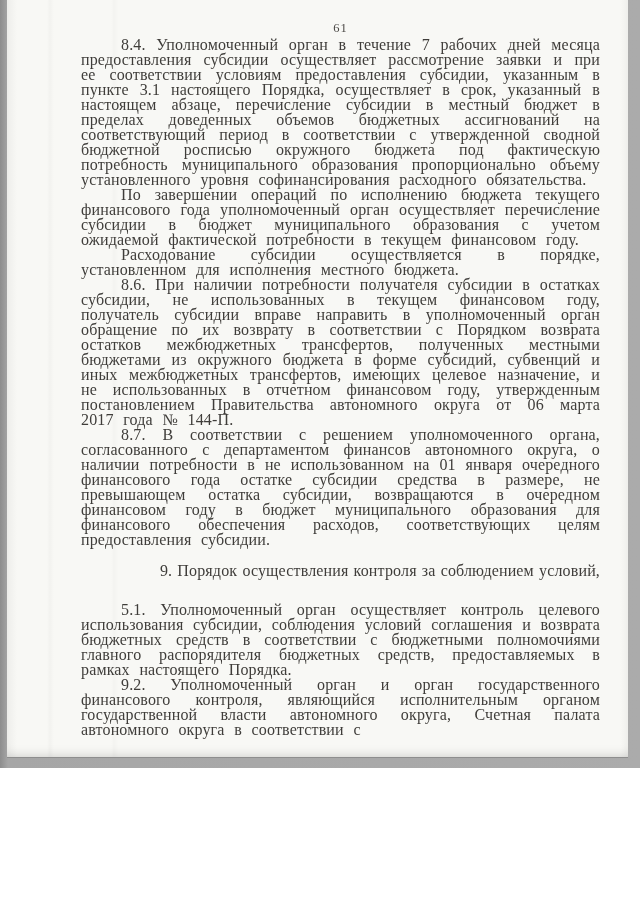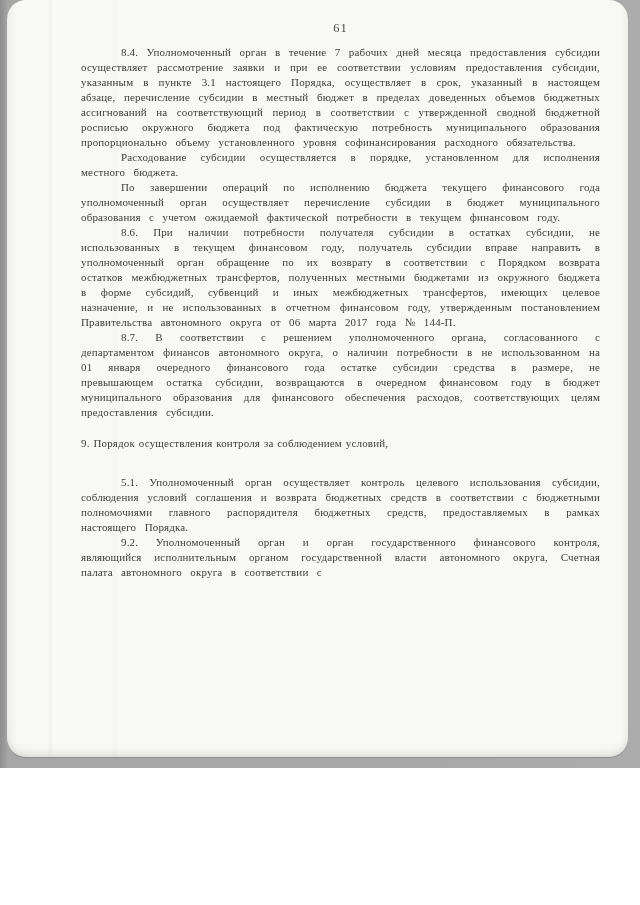--- a/index.html
+++ b/index.html
@@ -29,70 +29,69 @@
     left: 7px; top: 0;
     width: 621px;
     height: 757px;
     background:
       linear-gradient(90deg, rgba(0,0,0,0.045) 0px, rgba(0,0,0,0) 10px),
       linear-gradient(270deg, rgba(0,0,0,0.035) 0px, rgba(0,0,0,0) 8px),
       linear-gradient(90deg, rgba(255,255,255,0) 40px, rgba(0,0,0,0.022) 43px, rgba(255,255,255,0) 47px),
       linear-gradient(90deg, rgba(255,255,255,0) 104px, rgba(0,0,0,0.018) 107px, rgba(255,255,255,0) 112px),
       #f8f8f5;
     box-shadow: 0 1px 0 #8e8e8e, inset 0 -10px 14px -12px rgba(0,0,0,0.25);
-    border-radius: 19px;
   }
   .content {
     position: absolute;
     left: 74px;
     top: 0;
     width: 519px;
     color: #3f3d3a;
   }
   .page-number {
     margin-top: 21px;
     text-align: center;
     font-size: 12.5px;
     letter-spacing: 1px;
     color: #4a4845;
   }
   .body-text {
-    margin-top: 9px;
-    font-size: 11px;
+    margin-top: 1px;
+    font-size: 16px;
     line-height: 15px;
     text-align: justify;
     word-spacing: 5.5px;
     letter-spacing: 0.15px;
     font-family: Liberation Serif, serif;
   }
   .para {
     margin: 0;
     text-indent: 40px;
   }
   .heading {
     margin: 15px 0 23px 0;
-    text-align: left;
+    text-align: right;
     word-spacing: 1px;
   }
   .heading-line {
     line-height: 17px;
   }
 </style>
 </head>
 <body>
 
 <div class="stage">
   <div class="backdrop"></div>
   <div class="paper">
     <div class="content">
       <div class="page-number">61</div>
       <div class="body-text">
         <p class="para">8.4. Уполномоченный орган в течение 7 рабочих дней месяца предоставления субсидии осуществляет рассмотрение заявки и при ее соответствии условиям предоставления субсидии, указанным в пункте 3.1 настоящего Порядка, осуществляет в срок, указанный в настоящем абзаце, перечисление субсидии в местный бюджет в пределах доведенных объемов бюджетных ассигнований на соответствующий период в соответствии с утвержденной сводной бюджетной росписью окружного бюджета под фактическую потребность муниципального образования пропорционально объему установленного уровня софинансирования расходного обязательства.</p>
+        <p class="para">По завершении операций по исполнению бюджета текущего финансового года уполномоченный орган осуществляет перечисление субсидии в бюджет муниципального образования с учетом ожидаемой фактической потребности в текущем финансовом году.</p>
         <p class="para">Расходование субсидии осуществляется в порядке, установленном для исполнения местного бюджета.</p>
-        <p class="para">По завершении операций по исполнению бюджета текущего финансового года уполномоченный орган осуществляет перечисление субсидии в бюджет муниципального образования с учетом ожидаемой фактической потребности в текущем финансовом году.</p>
         <p class="para">8.6. При наличии потребности получателя субсидии в остатках субсидии, не использованных в текущем финансовом году, получатель субсидии вправе направить в уполномоченный орган обращение по их возврату в соответствии с Порядком возврата остатков межбюджетных трансфертов, полученных местными бюджетами из окружного бюджета в форме субсидий, субвенций и иных межбюджетных трансфертов, имеющих целевое назначение, и не использованных в отчетном финансовом году, утвержденным постановлением Правительства автономного округа от 06 марта 2017 года № 144-П.</p>
         <p class="para">8.7. В соответствии с решением уполномоченного органа, согласованного с департаментом финансов автономного округа, о наличии потребности в не использованном на 01 января очередного финансового года остатке субсидии средства в размере, не превышающем остатка субсидии, возвращаются в очередном финансовом году в бюджет муниципального образования для финансового обеспечения расходов, соответствующих целям предоставления субсидии.</p>
         <div class="heading">
           <div class="heading-line">9. Порядок осуществления контроля за соблюдением условий,</div>
         </div>
         <p class="para">5.1. Уполномоченный орган осуществляет контроль целевого использования субсидии, соблюдения условий соглашения и возврата бюджетных средств в соответствии с бюджетными полномочиями главного распорядителя бюджетных средств, предоставляемых в рамках настоящего Порядка.</p>
         <p class="para">9.2. Уполномоченный орган и орган государственного финансового контроля, являющийся исполнительным органом государственной власти автономного округа, Счетная палата автономного округа в соответствии с</p>
       </div>
     </div>
   </div>

